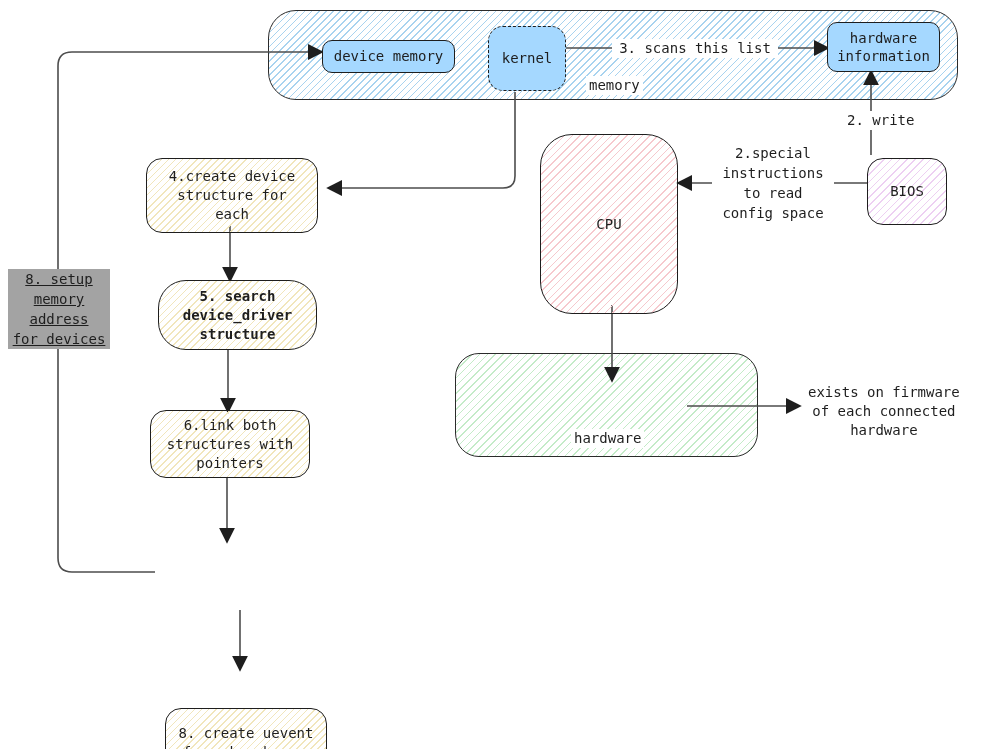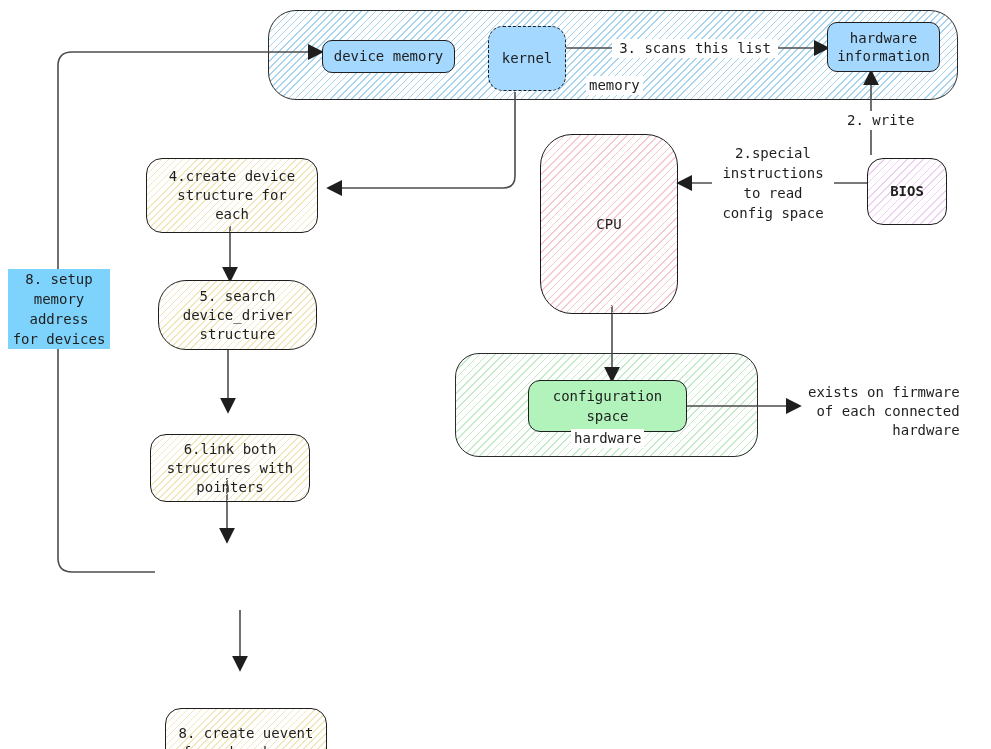--- a/index.html
+++ b/index.html
@@ -49,35 +49,35 @@
   .node,.lbl{z-index:4;}
 
   
   #g-memory   {left:268px;top:10px;width:690px;height:90px;border-radius:28px;}
   #g-hardware {left:455px;top:353px;width:303px;height:104px;border-radius:24px;}
 
   #n-devmem   {left:322px;top:40px;width:133px;height:33px;border-radius:10px;}
   #n-kernel   {left:488px;top:26px;width:78px;height:65px;border-radius:15px;text-align:center;}
   #n-hwinfo   {left:827px;top:22px;width:113px;height:50px;border-radius:10px;line-height:18px;}
   #n-cpu      {left:540px;top:134px;width:138px;height:180px;border-radius:32px;}
-  #n-bios     {left:867px;top:158px;width:80px;height:67px;border-radius:16px;font-weight:bold;}
+  #n-bios     {left:867px;top:158px;width:80px;height:67px;border-radius:16px;}
   #n-config   {left:528px;top:380px;width:159px;height:52px;border-radius:12px;line-height:20px;}
   #n-step4    {left:146px;top:158px;width:172px;height:75px;border-radius:16px;}
-  #n-step5    {left:158px;top:280px;width:159px;height:70px;border-radius:28px;}
-  #n-step6    {left:150px;top:410px;width:160px;height:68px;border-radius:16px;margin-top:24px;}
+  #n-step5    {left:158px;top:280px;width:159px;height:70px;border-radius:28px;font-weight:bold;}
+  #n-step6    {left:150px;top:410px;width:160px;height:68px;border-radius:16px;}
   #n-step7    {left:155px;top:540px;width:183px;height:70px;border-radius:16px;}
   #n-step8    {left:165px;top:708px;width:162px;height:70px;border-radius:16px;}
 
   #l-memory   {left:586px;top:76px;}
   #l-hardware {left:571px;top:429px;}
   #l-scans    {left:612px;top:39px;width:160px;}
   #l-write    {left:844px;top:111px;}
   #l-instr    {left:712px;top:143px;width:116px;line-height:20px;}
-  #l-exists   {left:808px;top:383px;text-align:right;}
-  #l-setup    {left:8px;top:269px;width:102px;line-height:20px;background:#7dd3fc;}
+  #l-exists   {left:808px;top:383px;text-align:center;}
+  #l-setup    {left:8px;top:269px;width:102px;line-height:20px;background:#a3a3a3;text-decoration:underline;}
 </style>
 </head>
 <body>
 
 <div class="canvas">
 
   <div class="group hatch-blue" id="g-memory"></div>
   <div class="group hatch-green" id="g-hardware"></div>
 
   <svg class="wires" width="991" height="749">
@@ -100,22 +100,20 @@
       <path d="M 240 610 V 659" marker-end="url(#arr)"></path>
     </g>
   </svg>
 
   <div class="node solid-blue" id="n-devmem">device memory</div>
   <div class="node solid-blue dashed" id="n-kernel">kernel</div>
   <div class="node solid-blue" id="n-hwinfo">hardware
 information</div>
   <div class="node hatch-pink" id="n-cpu">CPU</div>
   <div class="node hatch-purple" id="n-bios">BIOS</div>
-  <div class="node solid-green" id="n-config">configuration
-space</div>
   <div class="node hatch-yellow" id="n-step4">4.create device
 structure for
 each</div>
   <div class="node hatch-yellow" id="n-step5">5. search
 device_driver
 structure</div>
   <div class="node hatch-yellow" id="n-step6">6.link both
 structures with
 pointers</div>
   <div class="node hatch-yellow" id="n-step8">8. create uevent

